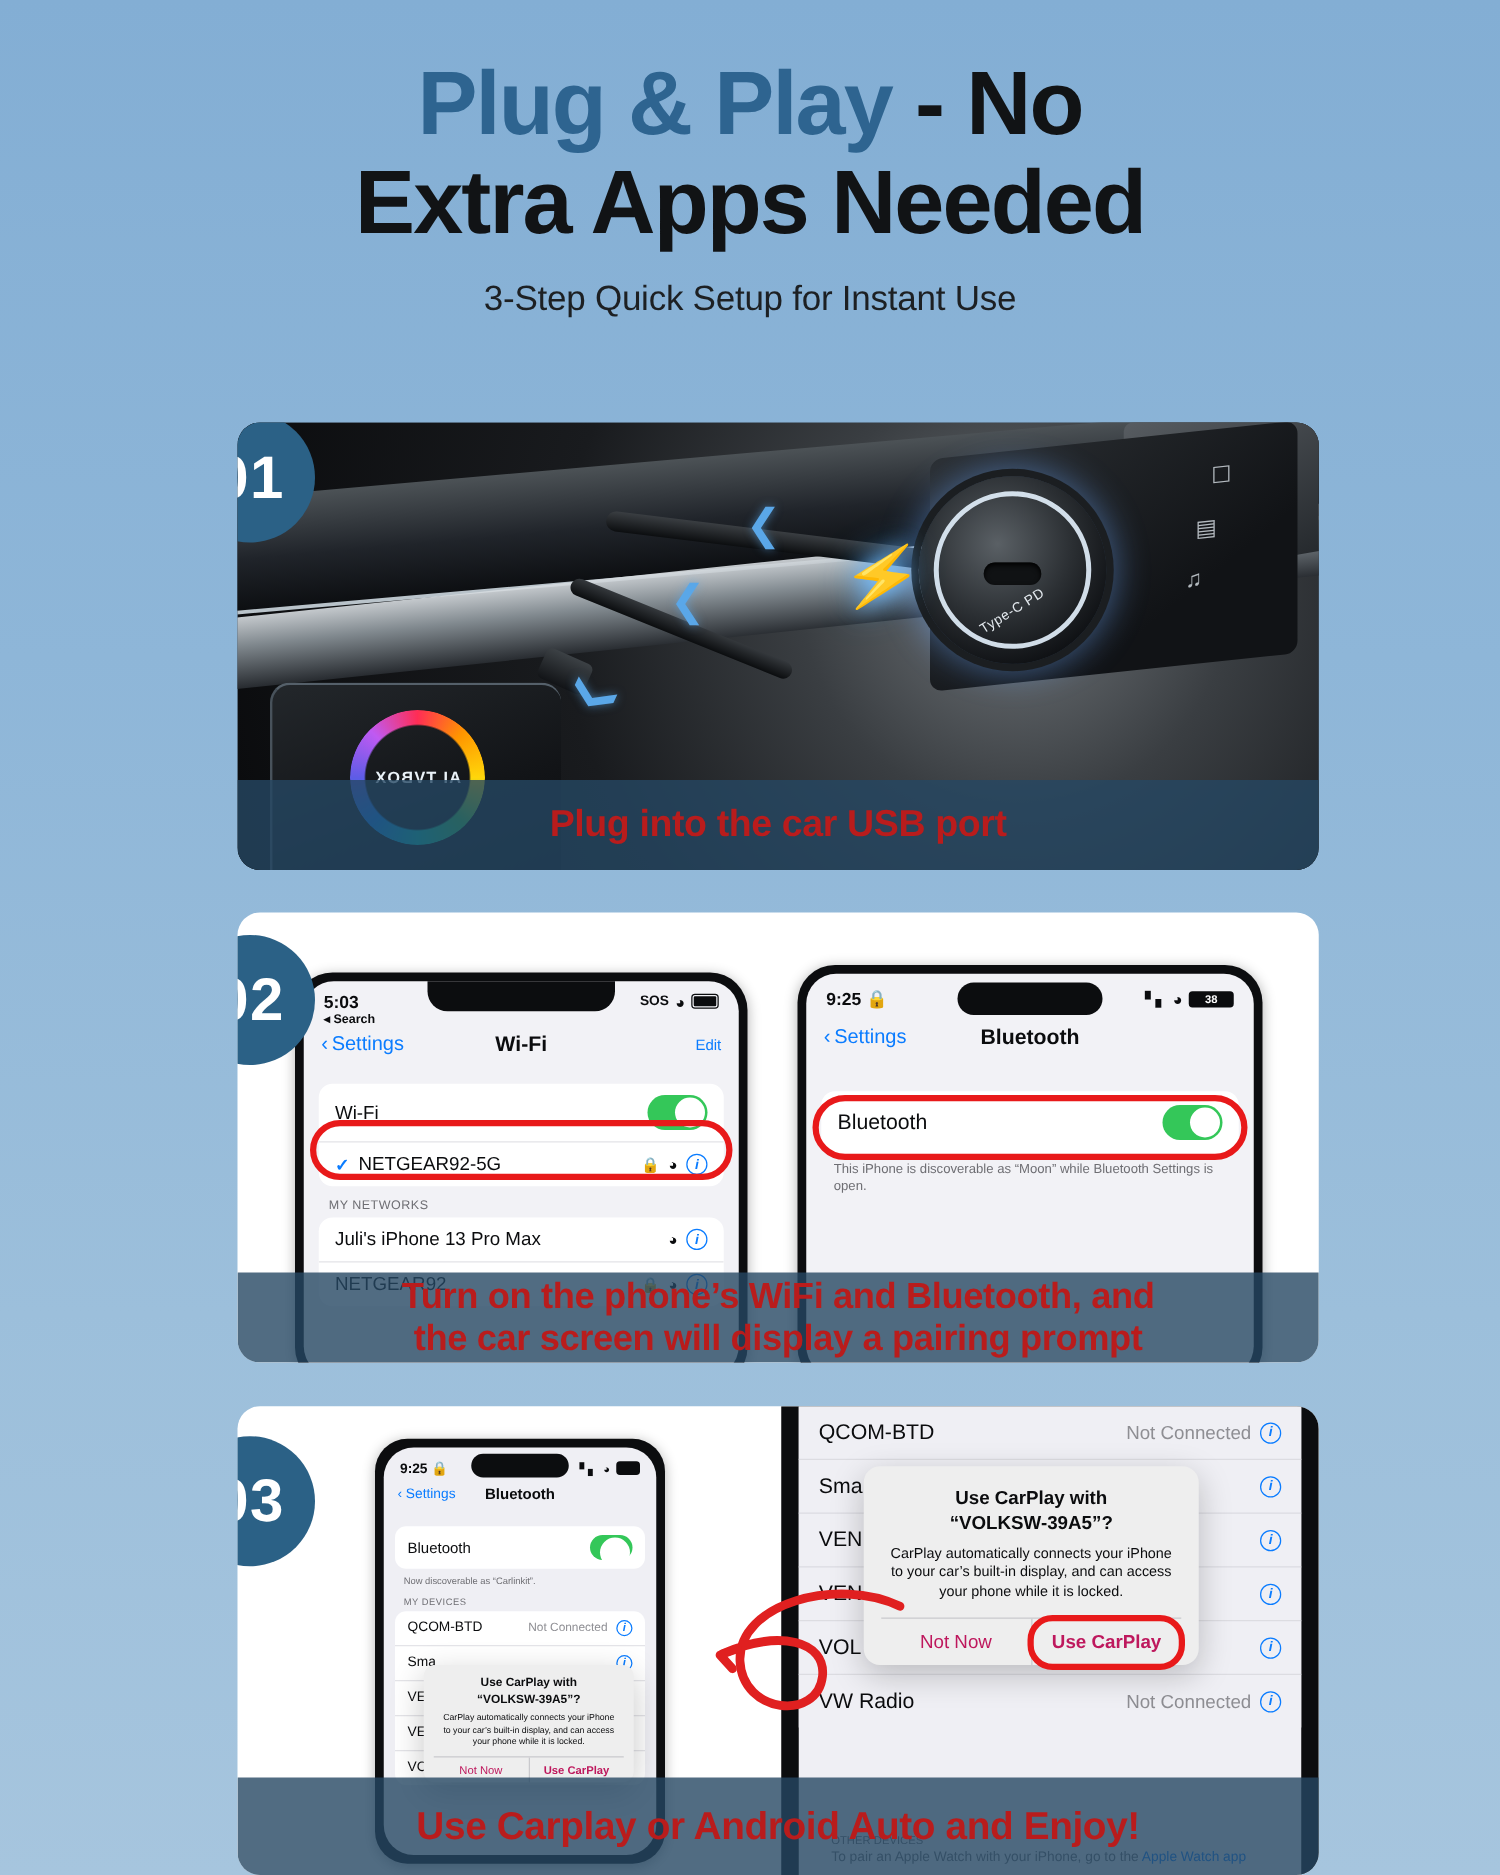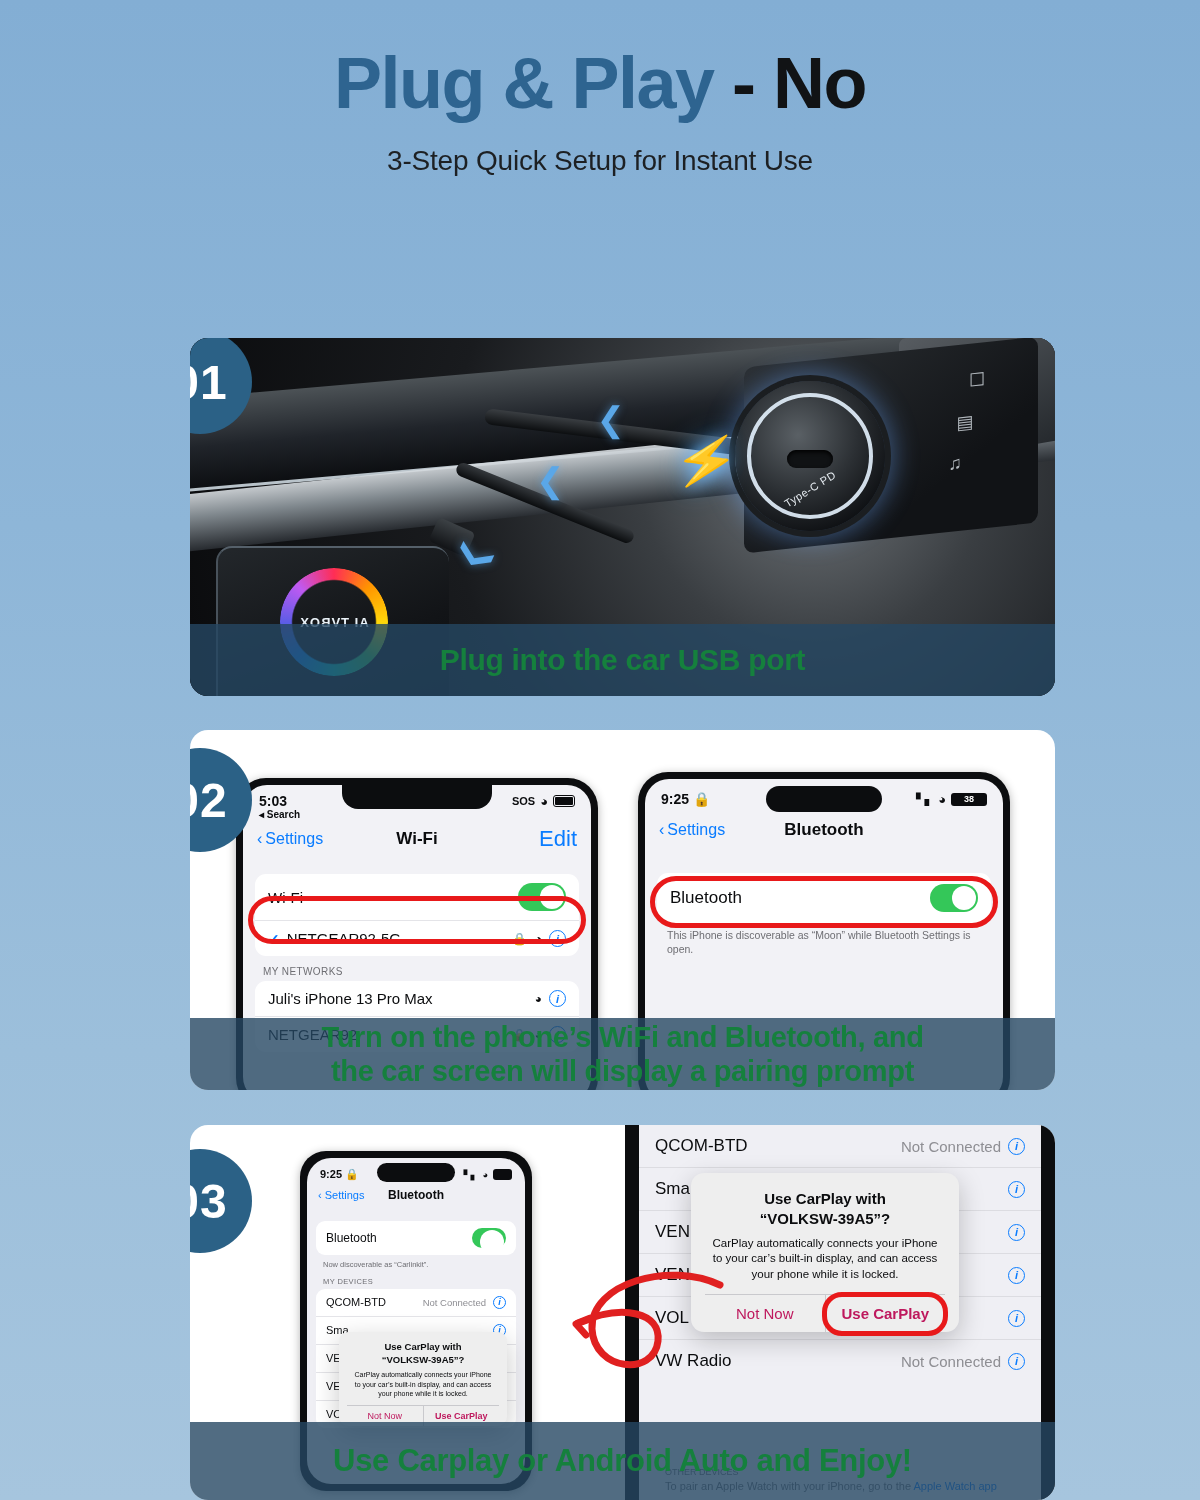--- a/index.html
+++ b/index.html
@@ -31,21 +31,21 @@
   .badge {
     position:absolute; z-index:40;
     width:104px; height:104px; border-radius:50%;
     background:#2b6186; color:#fff;
     display:flex; align-items:center; justify-content:center;
     font-size:48px; font-weight:bold; letter-spacing:1px;
   }
   .caption-band {
     position:absolute; left:0; right:0; bottom:0; z-index:30;
     background:rgba(38,71,99,0.80);
-    color:#15803d; text-align:center;
+    color:#b91c1c; text-align:center;
     display:flex; align-items:center; justify-content:center;
     font-weight:bold; letter-spacing:-0.3px;
   }
   .caption-band .cap-txt { line-height:1.18; }
 
   
   #card1 { top:338px; height:358px; }
   .car-scene {
     position:absolute; inset:0;
     background:
@@ -174,21 +174,21 @@
   .search-back { font-size:10px; color:#0b0c0e; padding:0 16px; font-weight:600; }
   .navbar {
     display:flex; align-items:center; padding:6px 14px 10px 14px;
     position:relative;
   }
   .nav-back { color:#0a7cff; font-size:16px; display:flex; align-items:center; gap:3px; }
   .nav-title {
     position:absolute; left:0; right:0; text-align:center;
     font-size:17px; font-weight:bold; color:#0b0c0e;
   }
-  .nav-edit { margin-left:auto; color:#0a7cff; font-size:22px; z-index:2;}
+  .nav-edit { margin-left:auto; color:#0a7cff; font-size:12px; z-index:2;}
   .ios-group {
     margin:6px 12px 0 12px; background:#fff; border-radius:11px; overflow:hidden;
   }
   .ios-row {
     display:flex; align-items:center; justify-content:space-between;
     padding:9px 13px; font-size:15px; color:#0b0c0e;
   }
   .ios-row + .ios-row { border-top:1px solid #e4e4e8; }
   .toggle {
     width:48px; height:28px; border-radius:14px; background:#34c759;
@@ -246,20 +246,21 @@
   }
   .bg-note a { color:#0a7cff; text-decoration:none; }
 </style>
 </head>
 <body>
 
 <div class="header">
   <div class="headline">
     <span class="accent">Plug &amp; Play</span><span> - No</span>
   </div>
+  <div class="headline headline-l2">Extra Apps Needed</div>
   <div class="subhead">3-Step Quick Setup for Instant Use</div>
 </div>
 
 <div class="card" id="card1">
   <div class="car-scene">
     <div class="dash-strip"></div>
     <div class="dash-strip2"></div>
     <div class="fabric"></div>
     <div class="console-panel">
       <span class="ctrl-ico" style="right:18%;top:14%;">☐</span>

